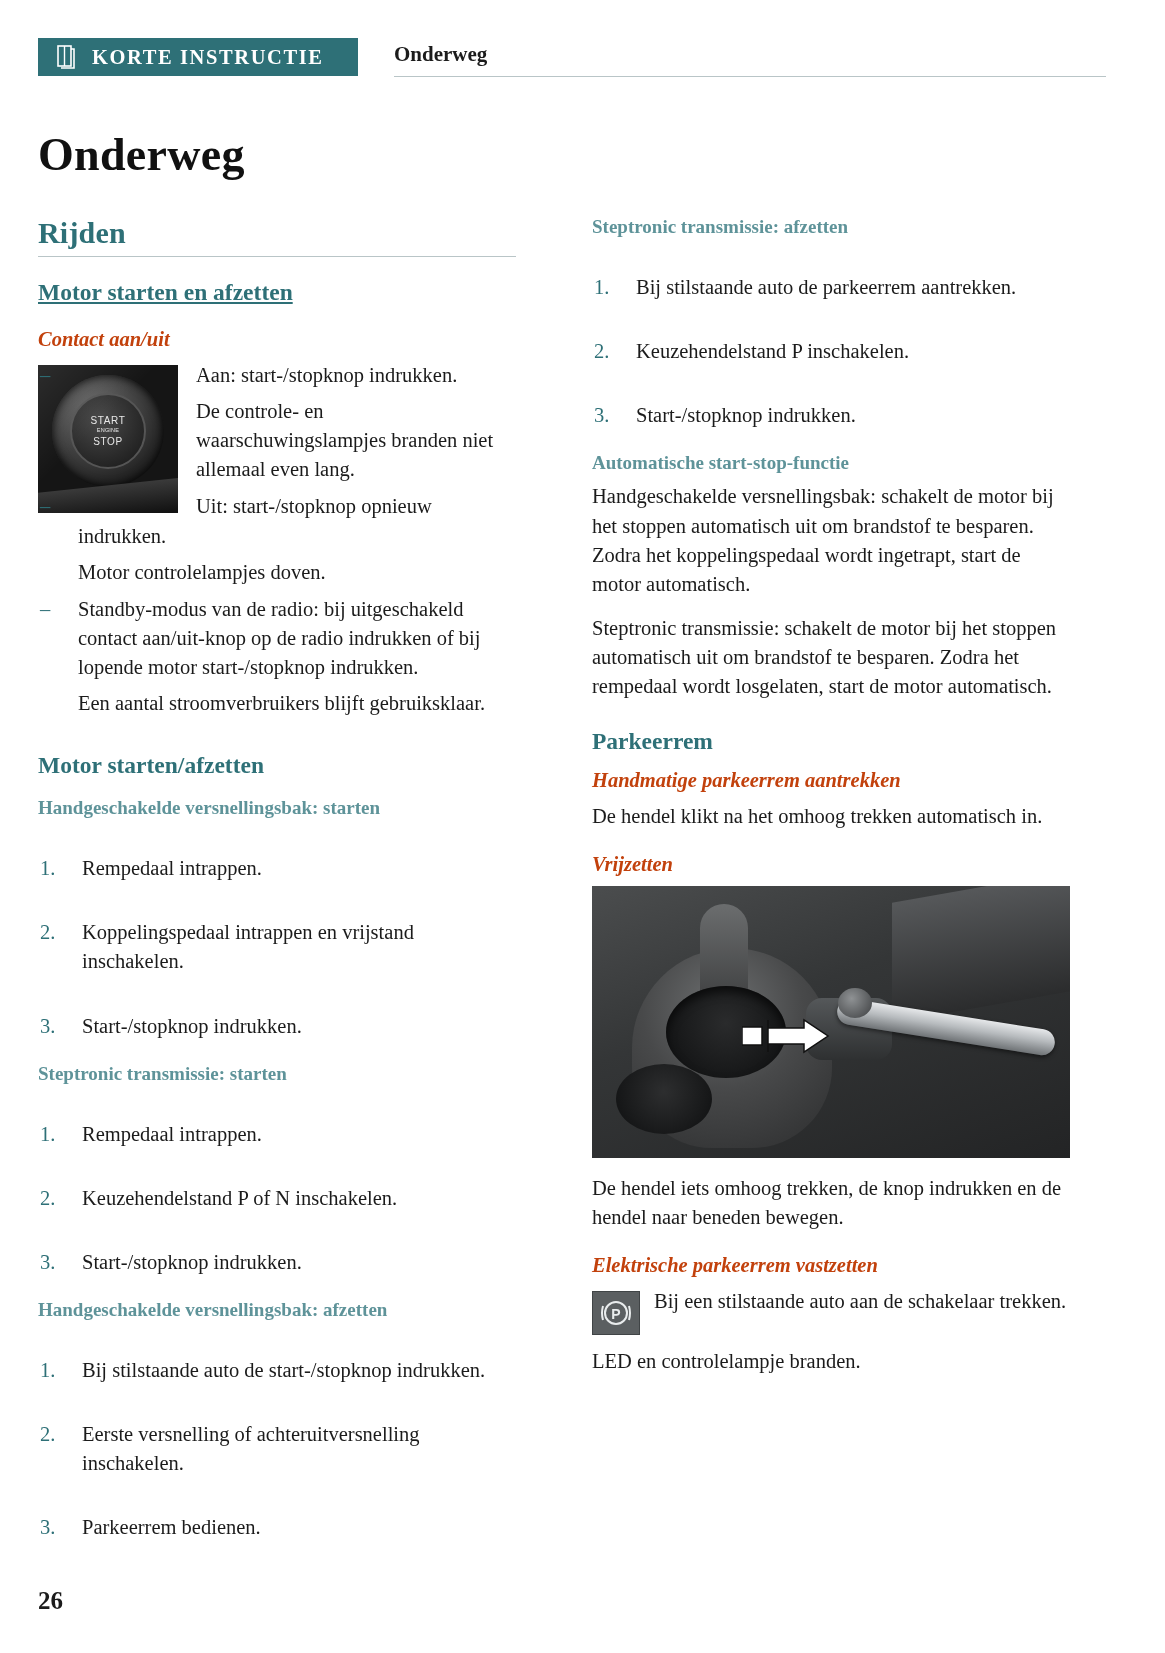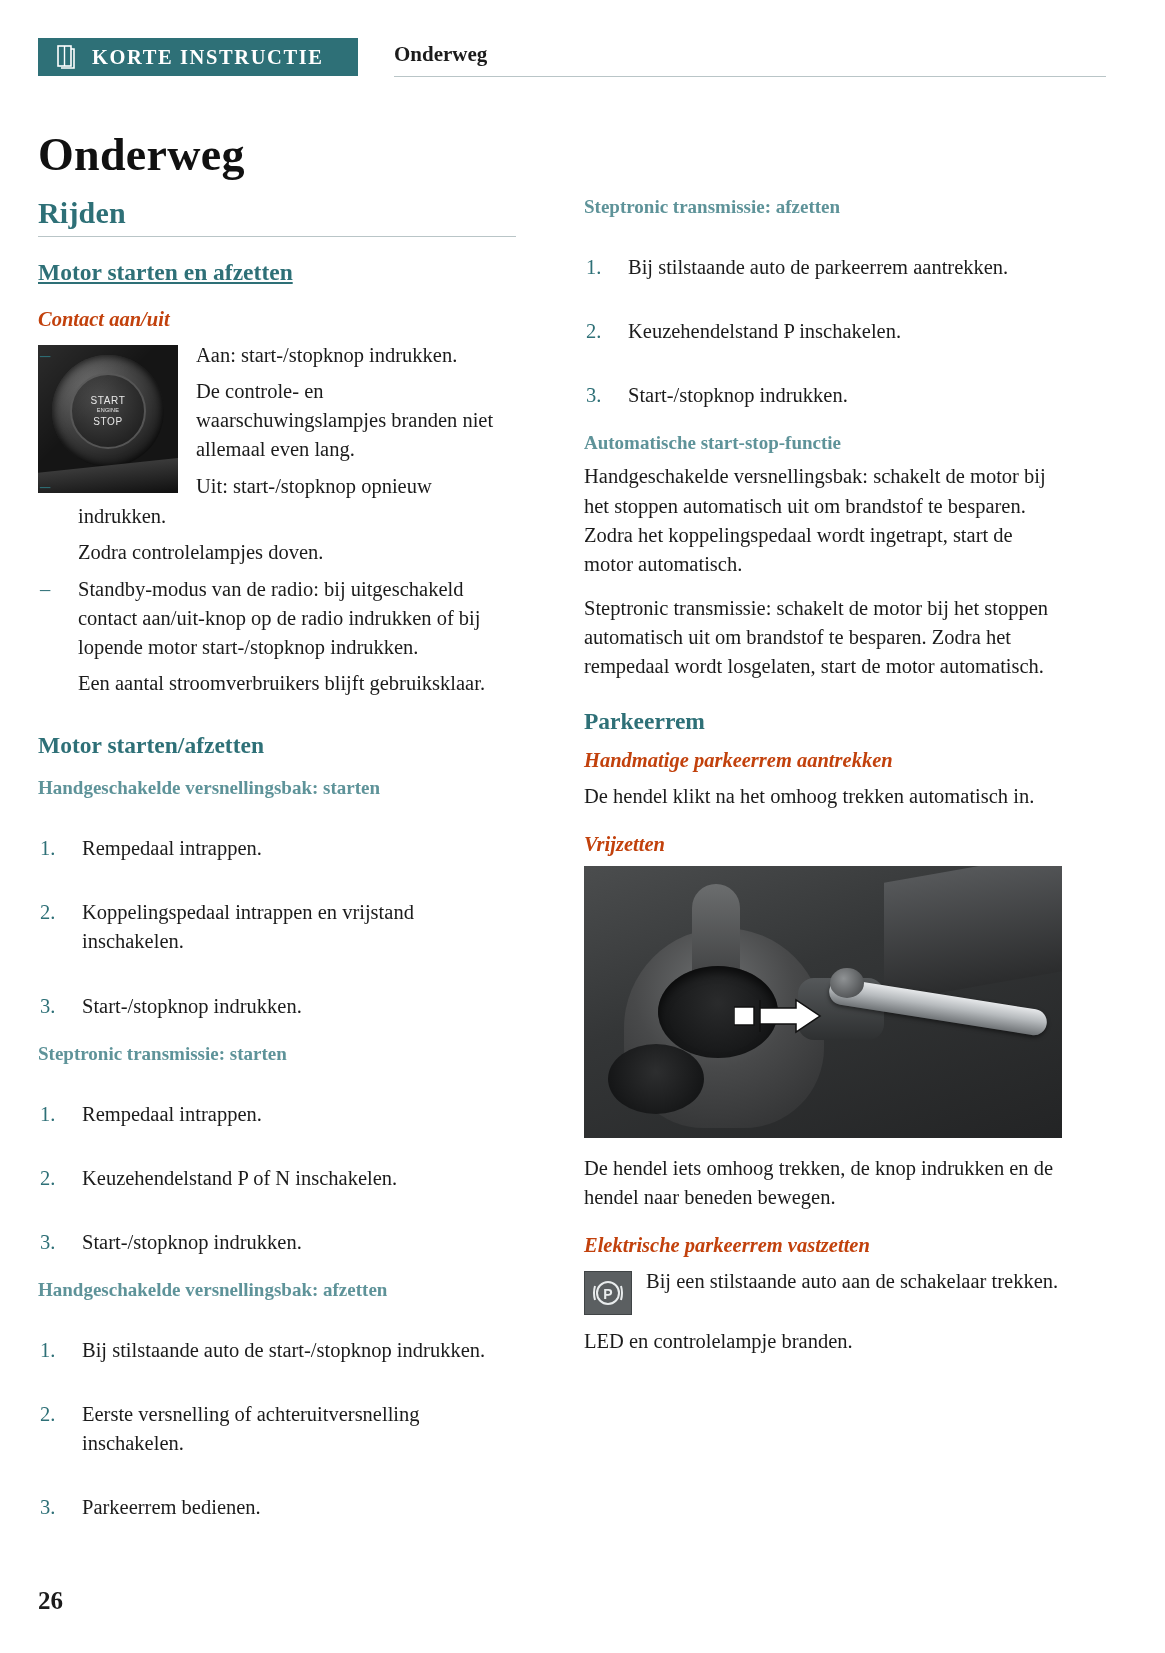--- a/index.html
+++ b/index.html
@@ -80,24 +80,24 @@
     font-weight: bold;
     font-size: 46px;
     letter-spacing: 0.3px;
     color: #111111;
   }
 
   
   .columns {
     position: absolute;
     left: 38px;
-    top: 196px;
+    top: 216px;
     width: 1070px;
     display: flex;
-    gap: 28px;
+    gap: 36px;
   }
   .col {
     width: 478px;
   }
   .col.right { margin-left: 40px; }
 
   
   h2.h-section {
     font-family: "Liberation Serif", serif;
     font-weight: bold;
@@ -435,21 +435,21 @@
           <div class="shine"></div>
         </div>
 
         <ul class="dash">
           <li>
             <span>Aan: start-/stopknop indrukken.</span>
             <span class="cont">De controle- en waarschuwingslampjes branden niet allemaal even lang.</span>
           </li>
           <li>
             <span>Uit: start-/stopknop opnieuw indrukken.</span>
-            <span class="cont">Zodra controlelampjes doven.</span>
+            <span class="cont">Motor controlelampjes doven.</span>
           </li>
           <li>
             <span>Standby-modus van de radio: bij uitgeschakeld contact aan/uit-knop op de radio indrukken of bij lopende motor start-/stopknop indrukken.</span>
             <span class="cont">Een aantal stroomverbruikers blijft gebruiksklaar.</span>
           </li>
         </ul>
       </div>
 
       <h3 class="h-sub">Motor starten/afzetten</h3>
 

